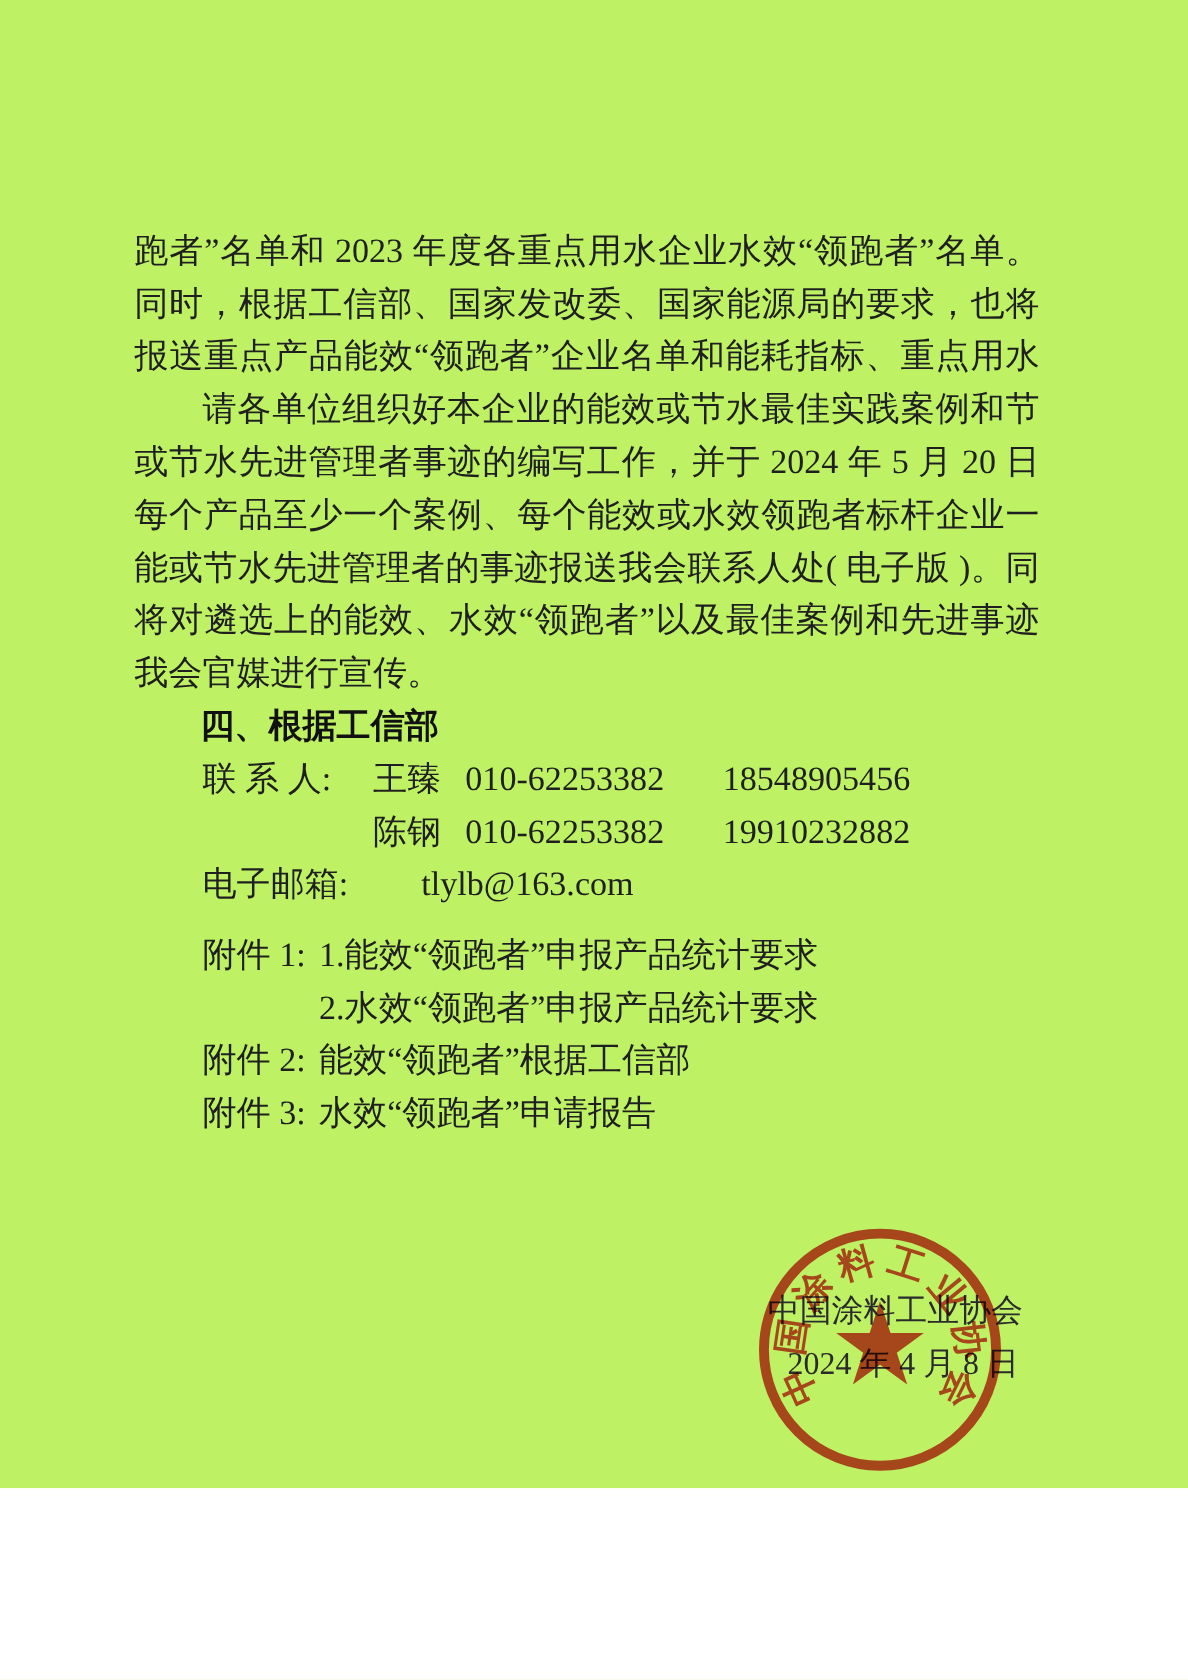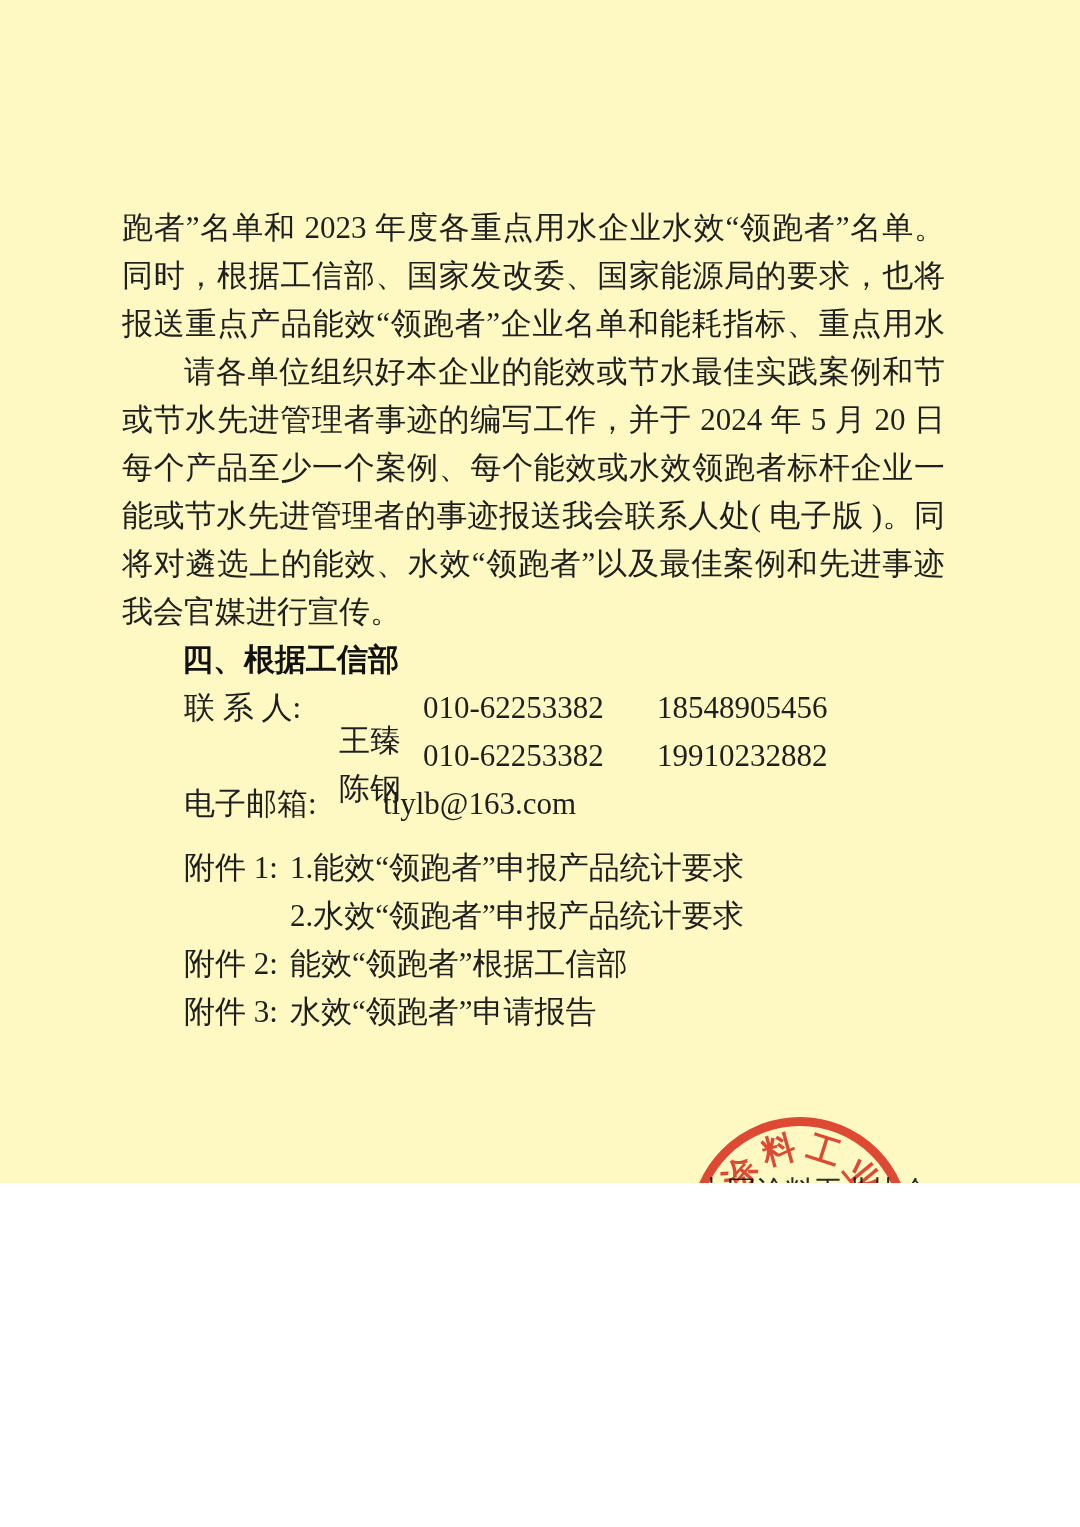--- a/index.html
+++ b/index.html
@@ -1,21 +1,21 @@
 <!DOCTYPE html>
 <html><head>
 <meta charset="utf-8">
 <style>
   * { margin: 0; padding: 0; box-sizing: border-box; }
   html, body { background: #ffffff; }
   .page {
     position: relative;
     width: 1080px;
-    height: 1183px;
-    background: #fef9c3;
+    height: 1353px;
+    background: #bef264;
     overflow: hidden;
     font-family: "Liberation Serif", "DejaVu Serif", serif;
     color: #1f1f1f;
   }
   .content {
     position: absolute;
     left: 122px;
     top: 204px;
     width: 823px;
     font-size: 31px;
@@ -41,21 +41,21 @@
     padding-left: 60px;
     color: #111;
   }
   .crow {
     display: flex;
     height: 48px;
     padding-left: 62px;
     white-space: nowrap;
   }
   .c-label { width: 155px; }
-  .c-name  { width: 84px; margin-top: 33px; }
+  .c-name  { width: 84px; }
   .c-phone { width: 234px; }
   .c-mobile { flex: 1; }
   .email-row { display: flex; height: 48px; padding-left: 62px; gap: 44px; }
   .e-label { width: 155px; }
   .attachments { margin-top: 16px; }
   .arow {
     display: flex;
     height: 48px;
     padding-left: 62px;
     white-space: nowrap;

